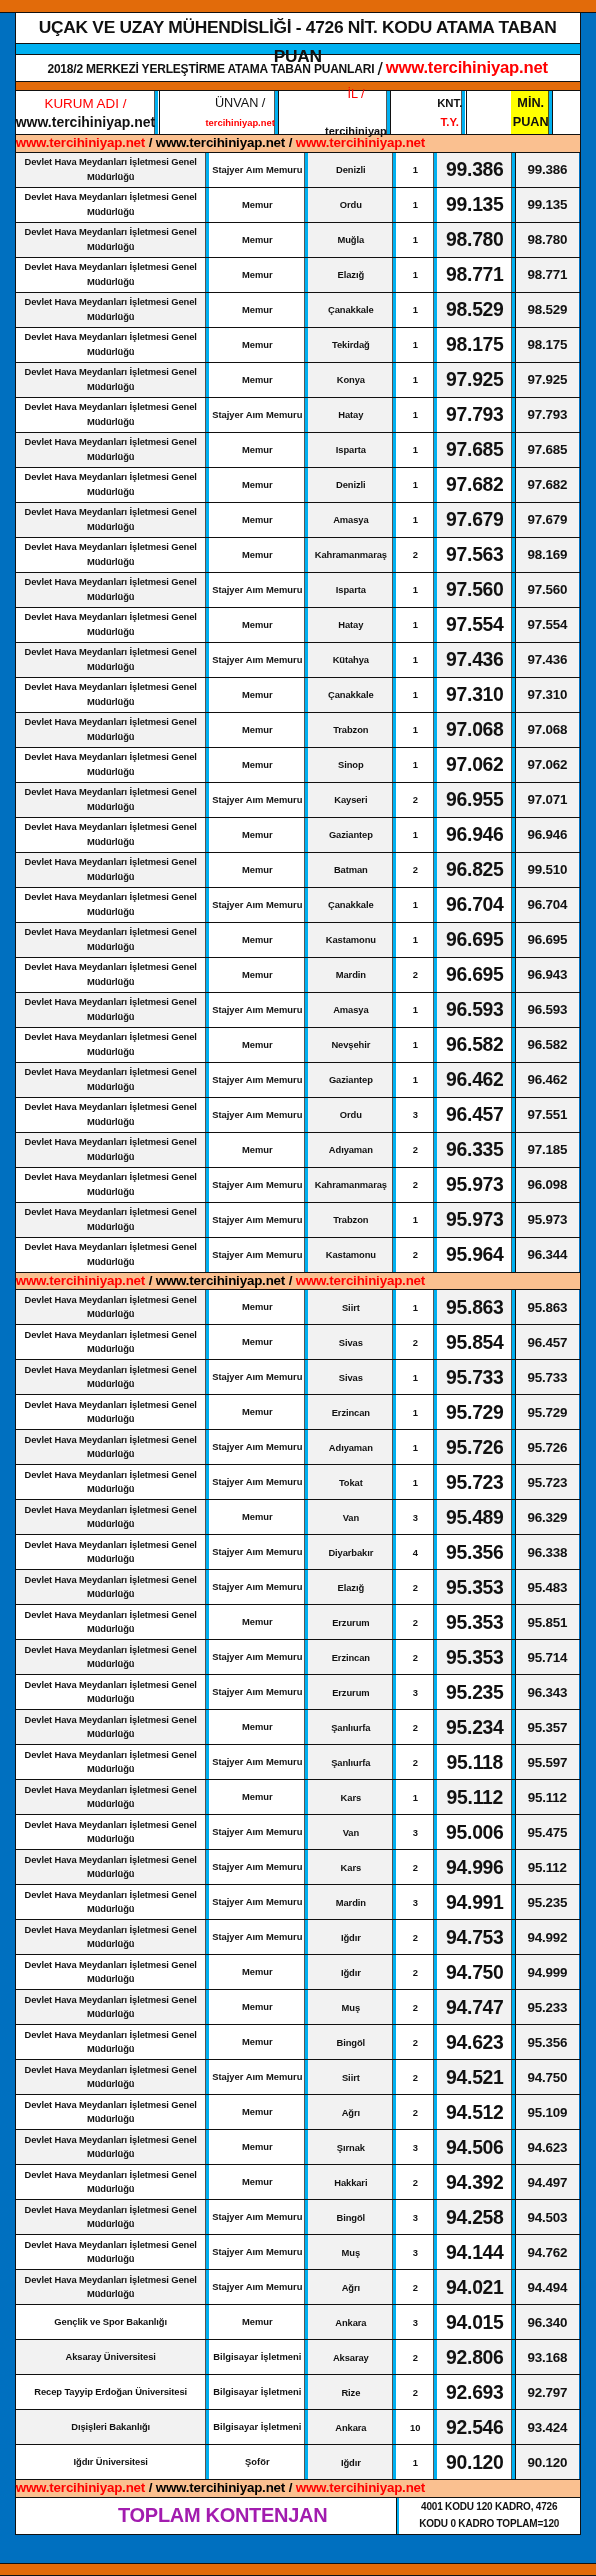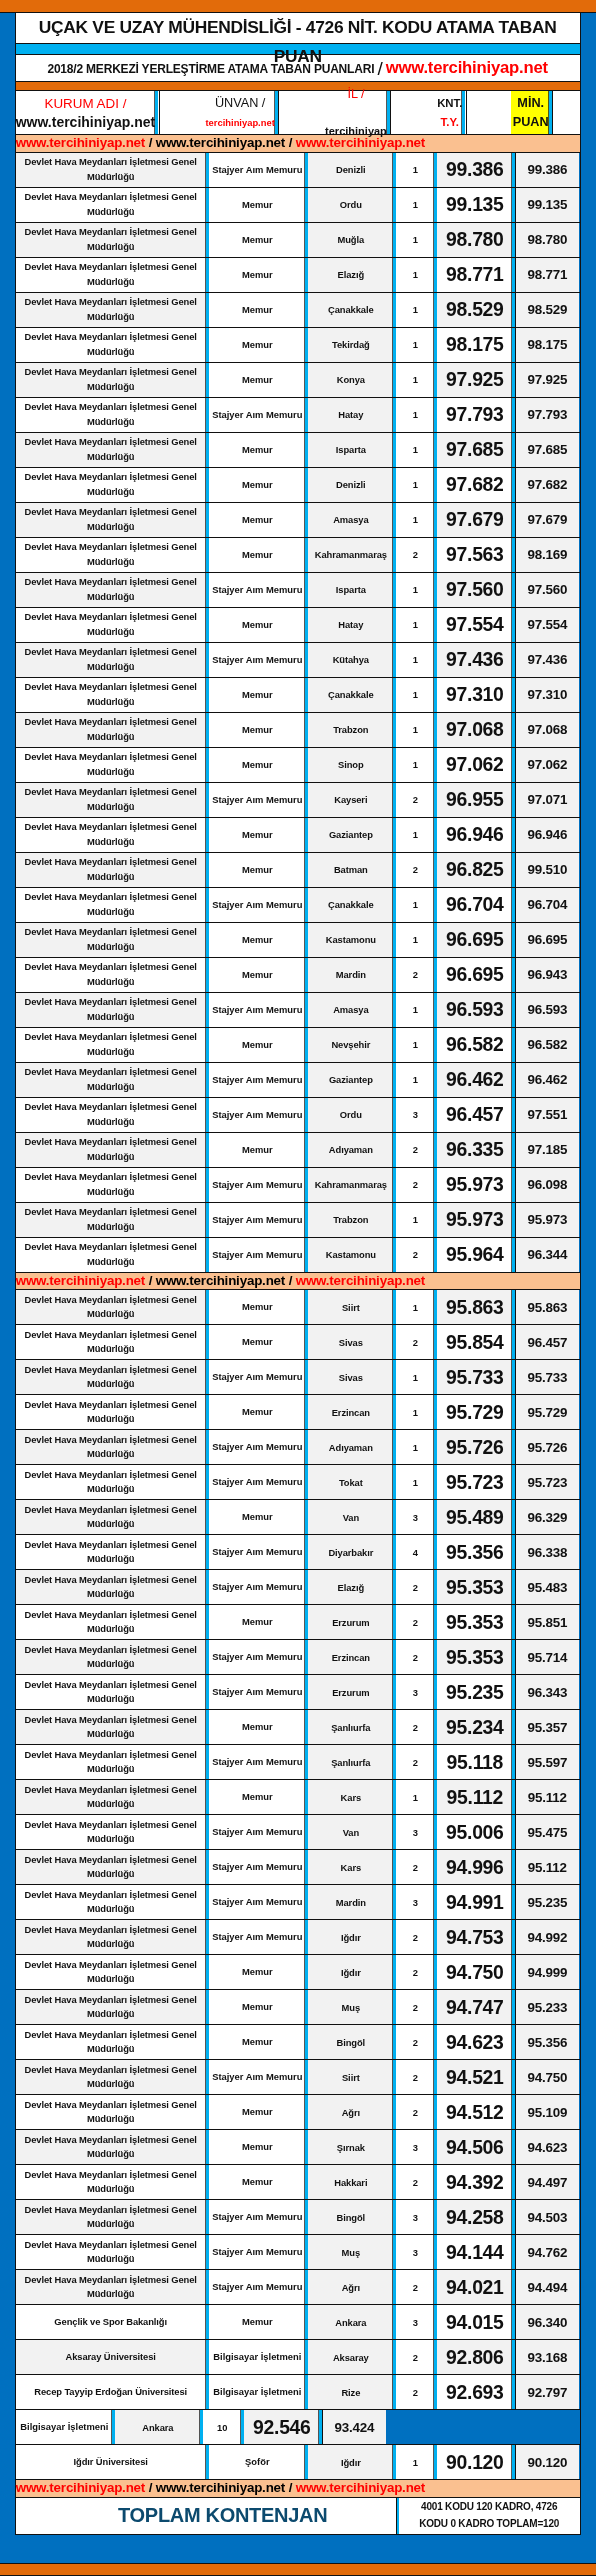--- a/index.html
+++ b/index.html
@@ -33,21 +33,21 @@
   .kurum{font-size:9.4px;line-height:14.7px;letter-spacing:-0.1px;}
   .unvan{font-size:9.4px;line-height:14.7px;}
   .il{font-size:9.4px;letter-spacing:-0.1px;}
   .knt{font-size:9.4px;}
   .min{font-size:19.4px;letter-spacing:-0.3px;}
   .max{font-size:13.4px;letter-spacing:-0.2px;}
   .g{background:#f2f2f2;}
   .wh{background:#fff;}
   .hdr .min-h{background:#ffff00;}
   .footer{display:flex;height:37px;background:#fff;box-sizing:border-box;border:1.3px solid #111;border-top:none;}
-  .footer .total{width:381px;display:flex;align-items:center;justify-content:center;font-weight:bold;font-size:20px;color:#0c4a6e;letter-spacing:-0.3px;border-right:1.3px solid #111;box-sizing:border-box;padding-left:34px;}
+  .footer .total{width:381px;display:flex;align-items:center;justify-content:center;font-weight:bold;font-size:20px;color:#a21caf;letter-spacing:-0.3px;border-right:1.3px solid #111;box-sizing:border-box;padding-left:34px;}
   .footer .note{flex:1;display:flex;flex-direction:column;justify-content:center;align-items:center;font-weight:bold;font-size:10px;line-height:16.7px;color:#111;border-left:2.7px solid #00b0f0;letter-spacing:-0.2px;}
 </style>
 </head>
 <body>
 
 <div class="topbar"></div>
 
 <div class="sheet">
   <div class="band title">UÇAK VE UZAY MÜHENDİSLİĞİ - 4726 NİT. KODU ATAMA TABAN PUAN</div>
   <div class="band cyan"></div>
@@ -603,20 +603,21 @@
   </div>
       <div class="row">
     <div class="c w1 sep kurum wh">Recep Tayyip Erdoğan Üniversitesi</div>
     <div class="c w2 sep unvan wh">Bilgisayar İşletmeni</div>
     <div class="c w3 sep il g">Rize</div>
     <div class="c w4 sep knt wh">2</div>
     <div class="c w5 sep min wh">92.693</div>
     <div class="c w6 max g">92.797</div>
   </div>
       <div class="row">
+    <div class="c w1 sep kurum g">Dışişleri Bakanlığı</div>
     <div class="c w2 sep unvan wh">Bilgisayar İşletmeni</div>
     <div class="c w3 sep il g">Ankara</div>
     <div class="c w4 sep knt wh">10</div>
     <div class="c w5 sep min g">92.546</div>
     <div class="c w6 max g">93.424</div>
   </div>
       <div class="row">
     <div class="c w1 sep kurum wh">Iğdır Üniversitesi</div>
     <div class="c w2 sep unvan wh">Şoför</div>
     <div class="c w3 sep il g">Iğdır</div>

